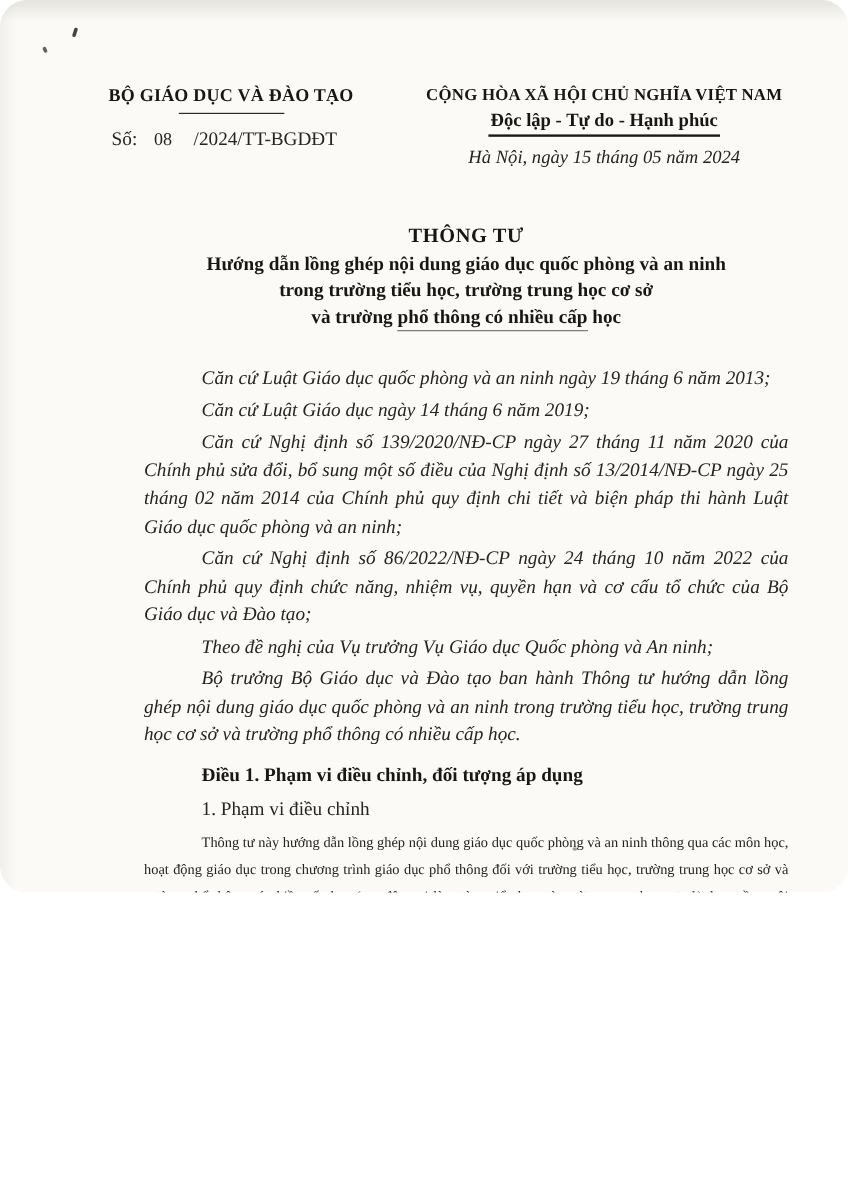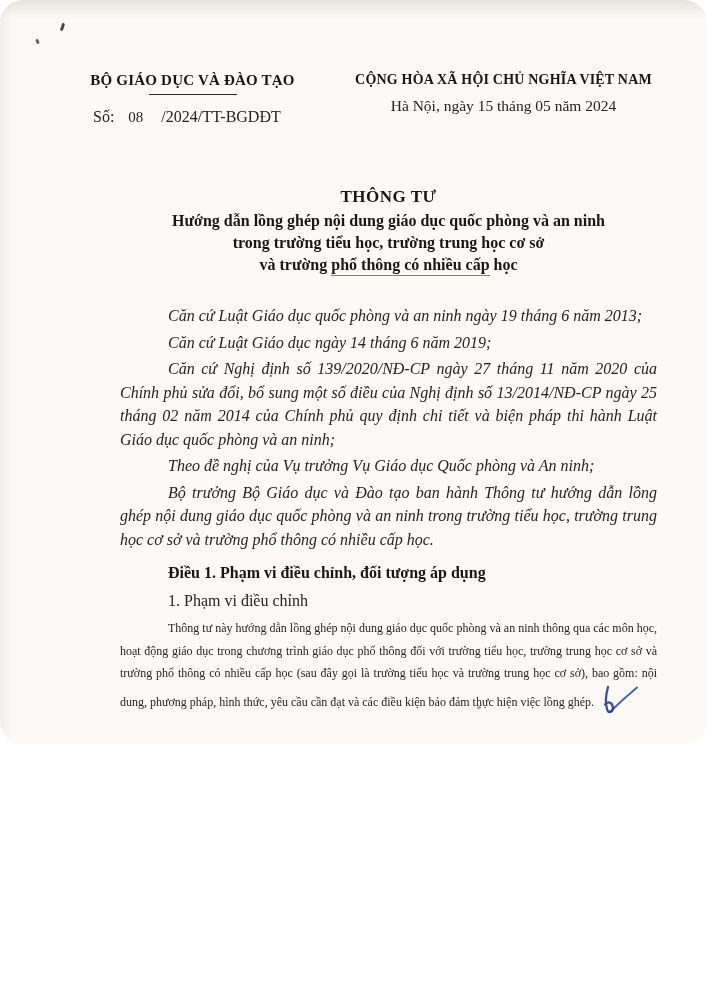--- a/index.html
+++ b/index.html
@@ -31,21 +31,21 @@
 
   .org-name { font-size:15px; font-weight:bold; color:#181713; letter-spacing:.2px; }
   .org-rule { width:88px; border-top:1.5px solid #2c2a26; margin:5px auto 0 auto; }
 
   .doc-number { margin-top:13px; font-size:16px; display:flex; justify-content:flex-start; padding-left:38px; align-items:baseline; }
   .doc-number .num-val { margin:0 18px 0 14px; font-size:15px; }
 
   .national-title { font-size:14px; font-weight:bold; color:#181713; letter-spacing:.2px; white-space:nowrap; }
   .national-motto { display:inline-block; font-size:15.5px; font-weight:bold; color:#181713;
                     border-bottom:2px solid #1c1a17; padding:2px 2px 2px 2px; margin-top:2px; }
-  .place-date { margin-top:9px; font-size:15.5px; }
+  .place-date { margin-top:9px; font-size:15.5px; font-style:italic; }
 
   
   .title-block { position:absolute; top:186px; left:120px; width:537px; text-align:center; color:#181713; }
   .doc-type { font-size:17px; font-weight:bold; letter-spacing:.5px; line-height:22px; margin-bottom:2px; }
   .doc-title-line { font-size:16px; font-weight:bold; line-height:22px; }
   .part-underline { border-bottom:1.5px solid rgba(90,84,72,.75); padding-bottom:2px; }
 
   
   .main-col { position:absolute; top:304px; left:120px; width:537px; }
 
@@ -79,37 +79,39 @@
       <div class="org-name">BỘ GIÁO DỤC VÀ ĐÀO TẠO</div>
       <div class="org-rule"></div>
       <div class="doc-number">
           <span>Số:</span>
           <span class="num-val">08</span>
           <span>/2024/TT-BGDĐT</span>
         </div>
     </div>
     <div class="header-right">
       <div class="national-title">CỘNG HÒA XÃ HỘI CHỦ NGHĨA VIỆT NAM</div>
+      <div><span class="national-motto">Độc lập - Tự do - Hạnh phúc</span></div>
       <div class="place-date">Hà Nội, ngày 15 tháng 05 năm 2024</div>
     </div>
   </div>
 
   <div class="title-block">
     <div class="doc-type">THÔNG TƯ</div>
     <div class="doc-title-line">Hướng dẫn lồng ghép nội dung giáo dục quốc phòng và an ninh</div>
     <div class="doc-title-line">trong trường tiểu học, trường trung học cơ sở</div>
     <div class="doc-title-line"><span>và trường </span><span class="part-underline">phổ thông có nhiều cấp</span><span> học</span></div>
   </div>
 
   <div class="main-col">
 
     <div class="preamble">
       <p>Căn cứ Luật Giáo dục quốc phòng và an ninh ngày 19 tháng 6 năm 2013;</p>
       <p>Căn cứ Luật Giáo dục ngày 14 tháng 6 năm 2019;</p>
       <p>Căn cứ Nghị định số 139/2020/NĐ-CP ngày 27 tháng 11 năm 2020 của Chính phủ sửa đổi, bổ sung một số điều của Nghị định số 13/2014/NĐ-CP ngày 25 tháng 02 năm 2014 của Chính phủ quy định chi tiết và biện pháp thi hành Luật Giáo dục quốc phòng và an ninh;</p>
+      <p>Căn cứ Nghị định số 86/2022/NĐ-CP ngày 24 tháng 10 năm 2022 của Chính phủ quy định chức năng, nhiệm vụ, quyền hạn và cơ cấu tổ chức của Bộ Giáo dục và Đào tạo;</p>
       <p>Theo đề nghị của Vụ trưởng Vụ Giáo dục Quốc phòng và An ninh;</p>
       <p>Bộ trưởng Bộ Giáo dục và Đào tạo ban hành Thông tư hướng dẫn lồng ghép nội dung giáo dục quốc phòng và an ninh trong trường tiểu học, trường trung học cơ sở và trường phổ thông có nhiều cấp học.</p>
     </div>
 
 
     <div class="article-heading">Điều 1. Phạm vi điều chỉnh, đối tượng áp dụng</div>
 
     <div class="clause-title">1. Phạm vi điều chỉnh</div>
 
     <p class="clause-body"><span>Thông tư này hướng dẫn lồng ghép nội dung giáo dục quốc phòng và an ninh thông qua các môn học, hoạt động giáo dục trong chương trình giáo dục phổ thông đối với trường tiểu học, trường trung học cơ sở và trường phổ thông có nhiều cấp học (sau đây gọi là trường tiểu học và trường trung học cơ sở), bao gồm: nội dung, phương pháp, hình thức, yêu cầu cần đạt và các điều kiện bảo đảm thực hiện việc lồng ghép.</span><svg class="pen-mark" width="44" height="32" viewBox="0 0 44 32">

